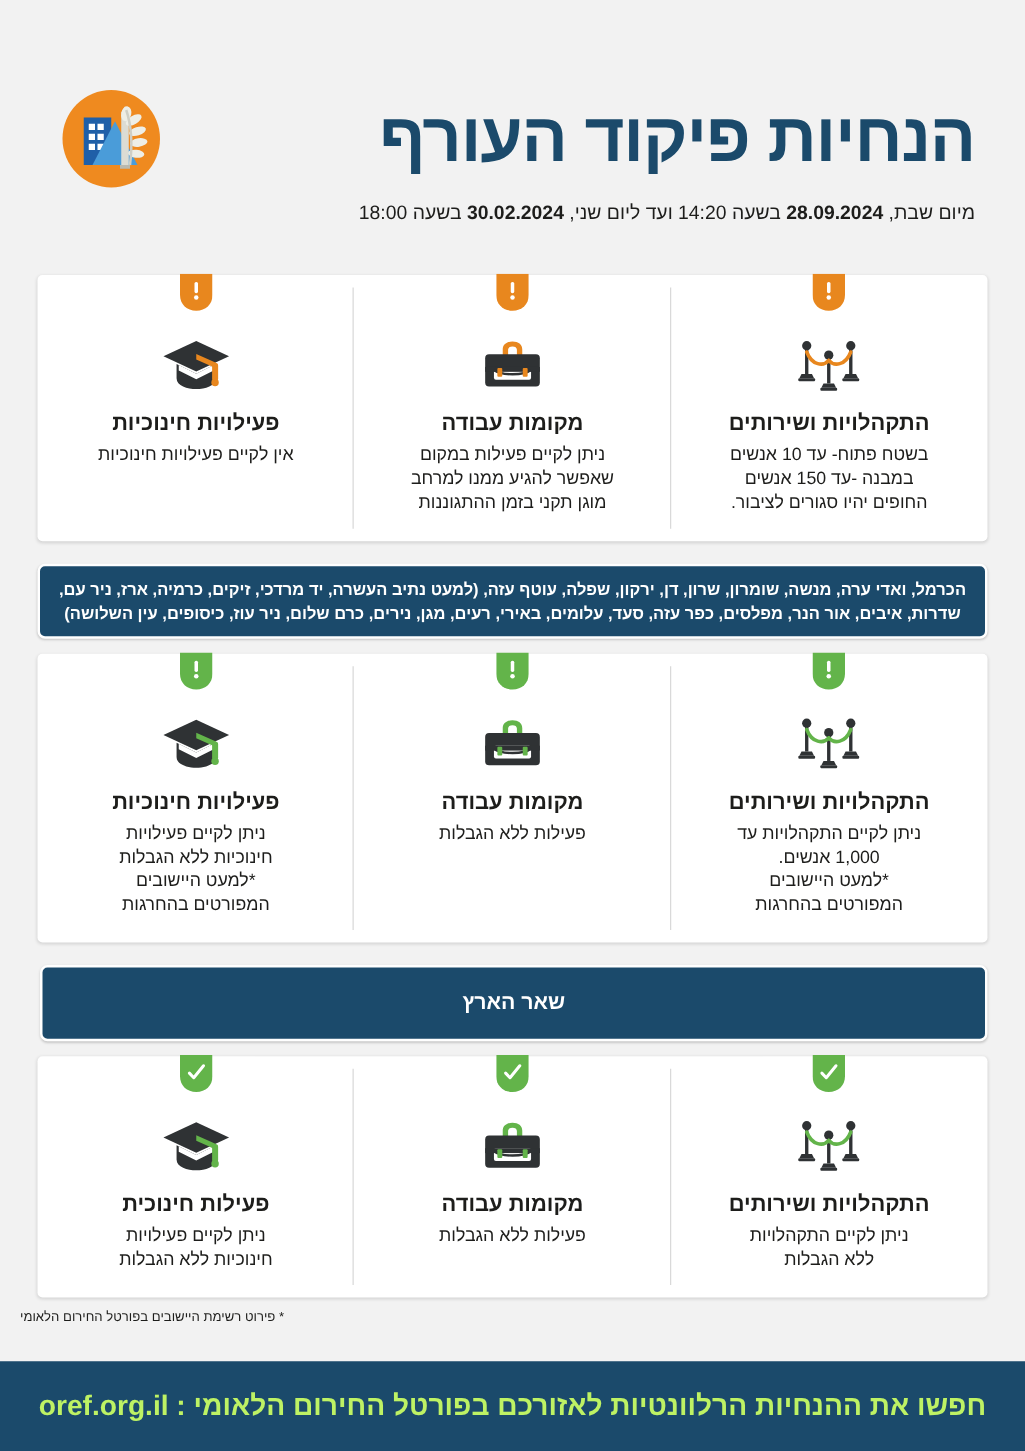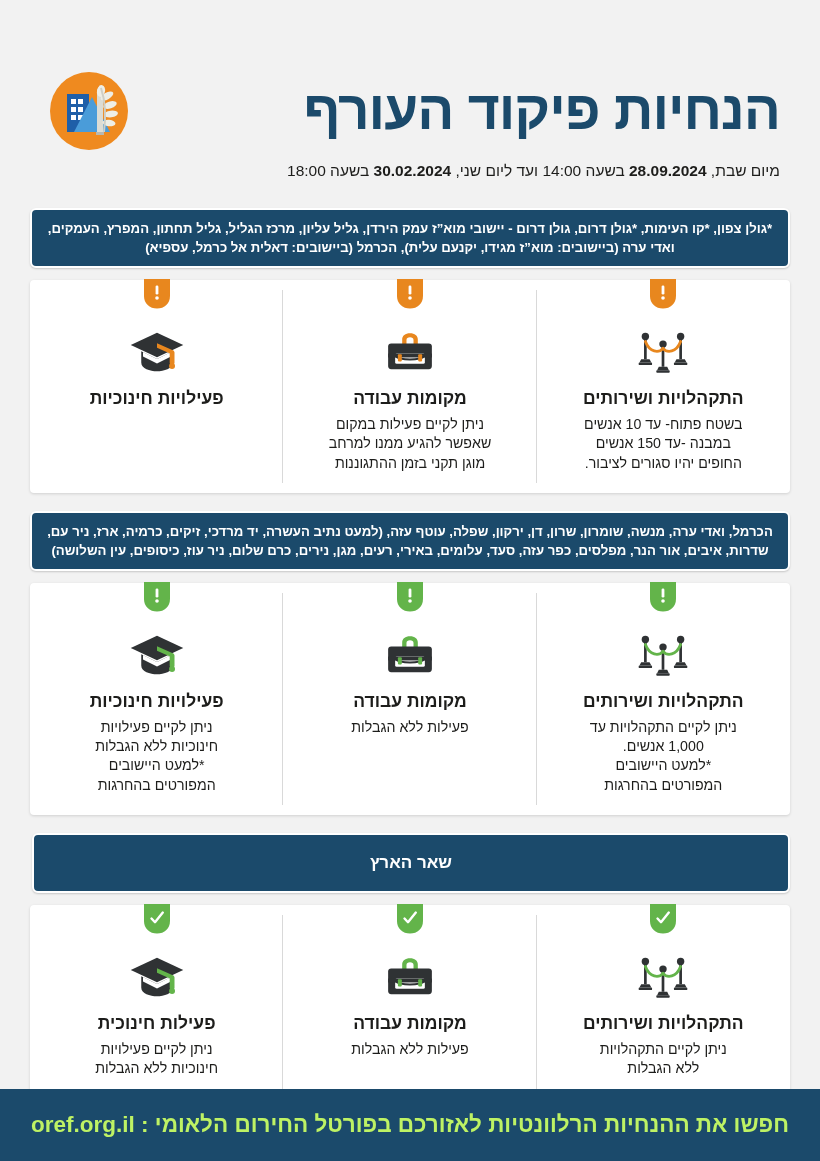--- a/index.html
+++ b/index.html
@@ -197,27 +197,26 @@
             <ellipse cx="62" cy="35" rx="7" ry="3.4" transform="rotate(-18 62 35)"></ellipse>
             <ellipse cx="63" cy="44" rx="7" ry="3.4" transform="rotate(-8 63 44)"></ellipse>
             <ellipse cx="61" cy="53" rx="6.5" ry="3.2" transform="rotate(6 61 53)"></ellipse>
             <ellipse cx="53" cy="21" rx="4" ry="6" transform="rotate(12 53 21)"></ellipse>
           </g>
           <path d="M53 18 C57 30 58 46 56 62" stroke="#cfcfc6" stroke-width="2" fill="none"></path>
         </svg>
       </div>
     </div>
     <div class="subtitle">
-      <span>מיום שבת, </span><b>28.09.2024</b><span> בשעה 14:00 ועד ליום שני, </span><b>30.02.2024</b><span> בשעה 18:00</span>
+      <span>מיום שבת, </span><b>28.09.2024</b><span> בשעה 14:20 ועד ליום שני, </span><b>30.02.2024</b><span> בשעה 18:00</span>
     </div>
   </div>
 
   <div id="sections-host">
       <div class="gap-md"></div>
-      <div class="banner">*גולן צפון, *קו העימות, *גולן דרום, גולן דרום - יישובי מוא”ז עמק הירדן, גליל עליון, מרכז הגליל, גליל תחתון, המפרץ, העמקים, ואדי ערה (ביישובים: מוא”ז מגידו, יקנעם עלית), הכרמל (ביישובים: דאלית אל כרמל, עספיא)</div>
       <div class="gap-sm"></div>
       <div class="cards">
         <div class="card">
           <div class="badge">
             <svg viewBox="0 0 26 30" width="26" height="30" aria-hidden="true">
     <path d="M0 0 L26 0 L26 17 C26 24.5 20.5 29.6 13 29.6 C5.5 29.6 0 24.5 0 17 Z" fill="#e8871e"></path>
     <rect x="11.6" y="6.5" width="2.8" height="9" rx="1.3" fill="#ffffff"></rect>
        <circle cx="13" cy="19" r="1.8" fill="#ffffff"></circle>
   </svg>
           </div>
@@ -279,20 +278,21 @@
             <svg viewBox="0 0 64 52" width="56" height="46" aria-hidden="true">
       <path d="M32 4 L62 18 L32 32 L2 18 Z" fill="#2f3234"></path>
       <path d="M14 25 L14 38 C14 45 24 48 32 48 C40 48 50 45 50 38 L50 25 L32 34 Z" fill="#2f3234"></path>
       <path d="M16 26 L32 34 L48 26 L48 31 L32 39 L16 31 Z" fill="#ffffff"></path>
       <path d="M32 16 L50 24 L50 29 L32 21 Z" fill="#e8871e"></path>
       <rect x="46.5" y="24" width="5.5" height="17" rx="2.6" fill="#e8871e"></rect>
       <circle cx="49.2" cy="42" r="3.4" fill="#e8871e"></circle>
     </svg>
           </div>
           <div class="card-title">פעילויות חינוכיות</div>
+          <div class="card-desc">אין לקיים פעילויות חינוכיות</div>
         </div>
       </div>
       <div class="gap-md"></div>
       <div class="banner">הכרמל, ואדי ערה, מנשה, שומרון, שרון, דן, ירקון, שפלה, עוטף עזה, (למעט נתיב העשרה, יד מרדכי, זיקים, כרמיה, ארז, ניר עם, שדרות, איבים, אור הנר, מפלסים, כפר עזה, סעד, עלומים, באירי, רעים, מגן, נירים, כרם שלום, ניר עוז, כיסופים, עין השלושה)</div>
       <div class="gap-sm"></div>
       <div class="cards">
         <div class="card">
           <div class="badge">
             <svg viewBox="0 0 26 30" width="26" height="30" aria-hidden="true">
     <path d="M0 0 L26 0 L26 17 C26 24.5 20.5 29.6 13 29.6 C5.5 29.6 0 24.5 0 17 Z" fill="#63b44a"></path>

